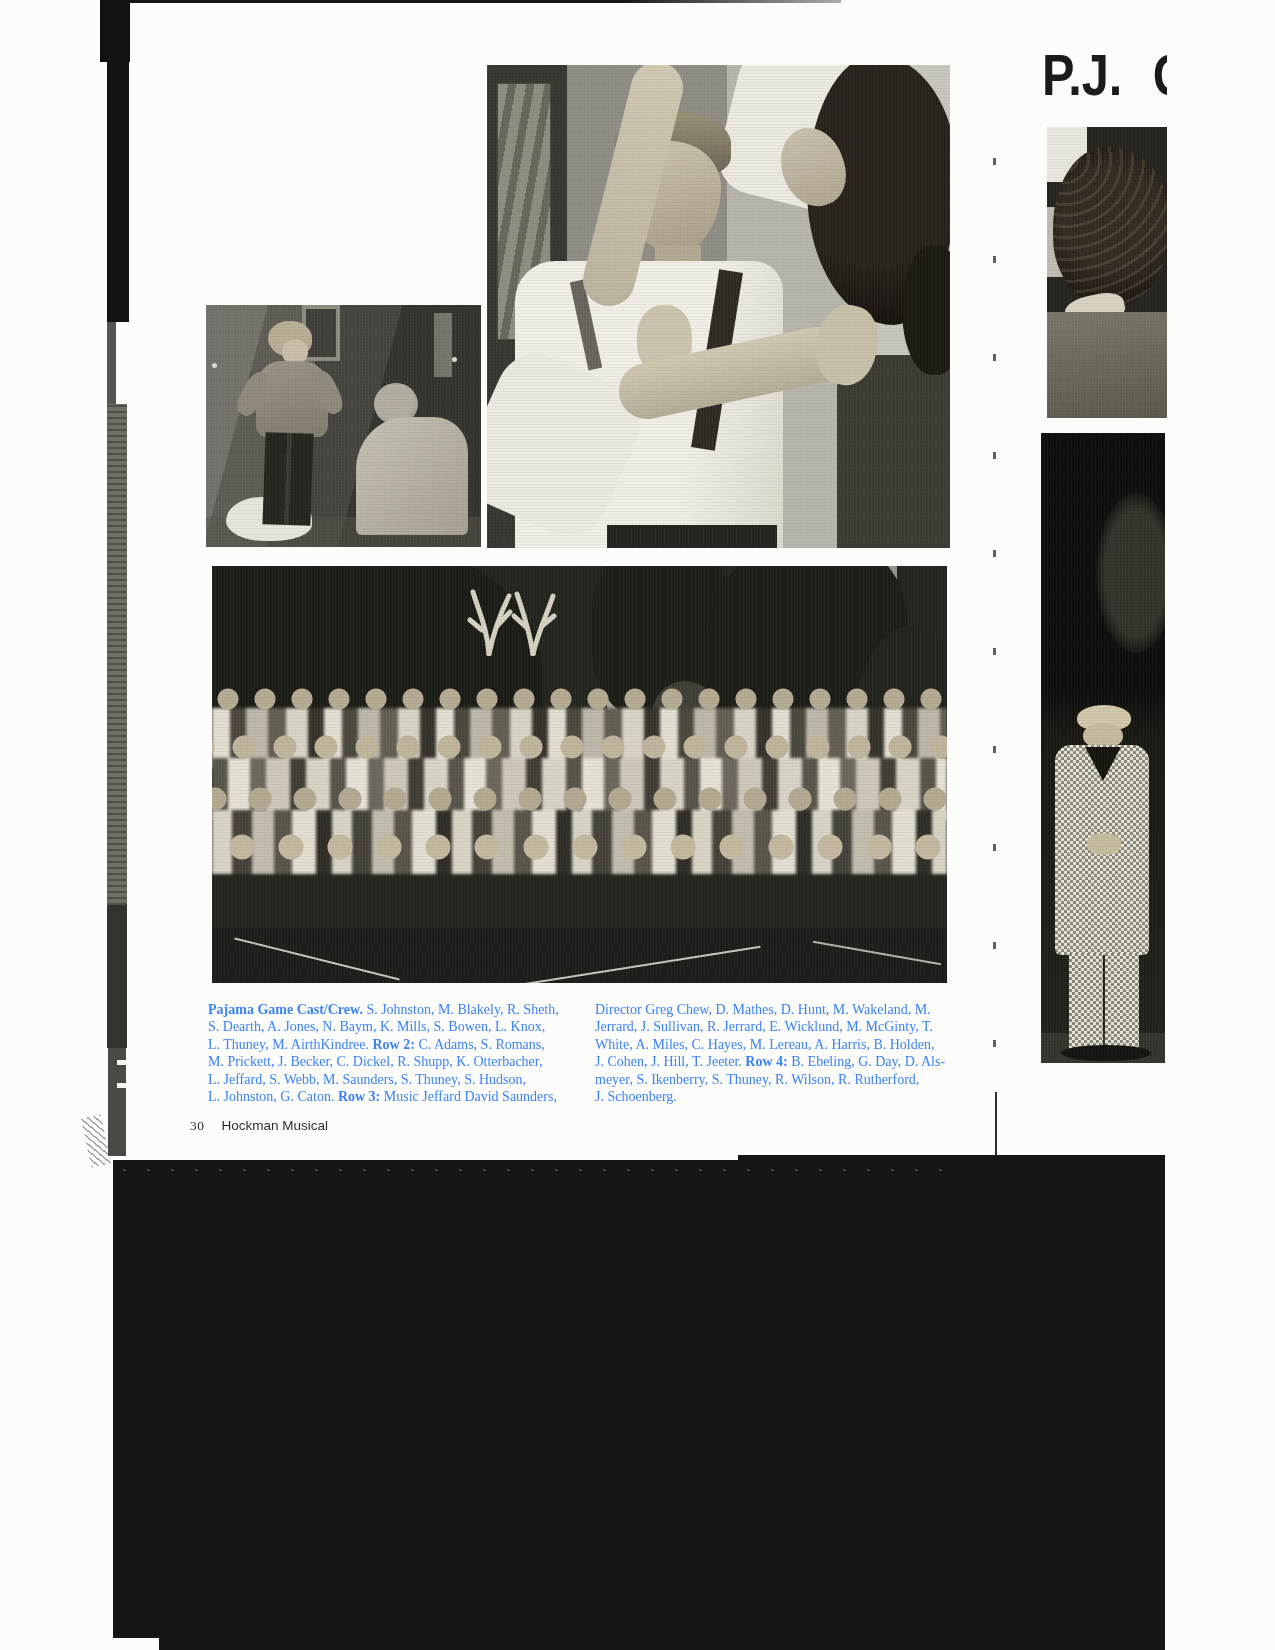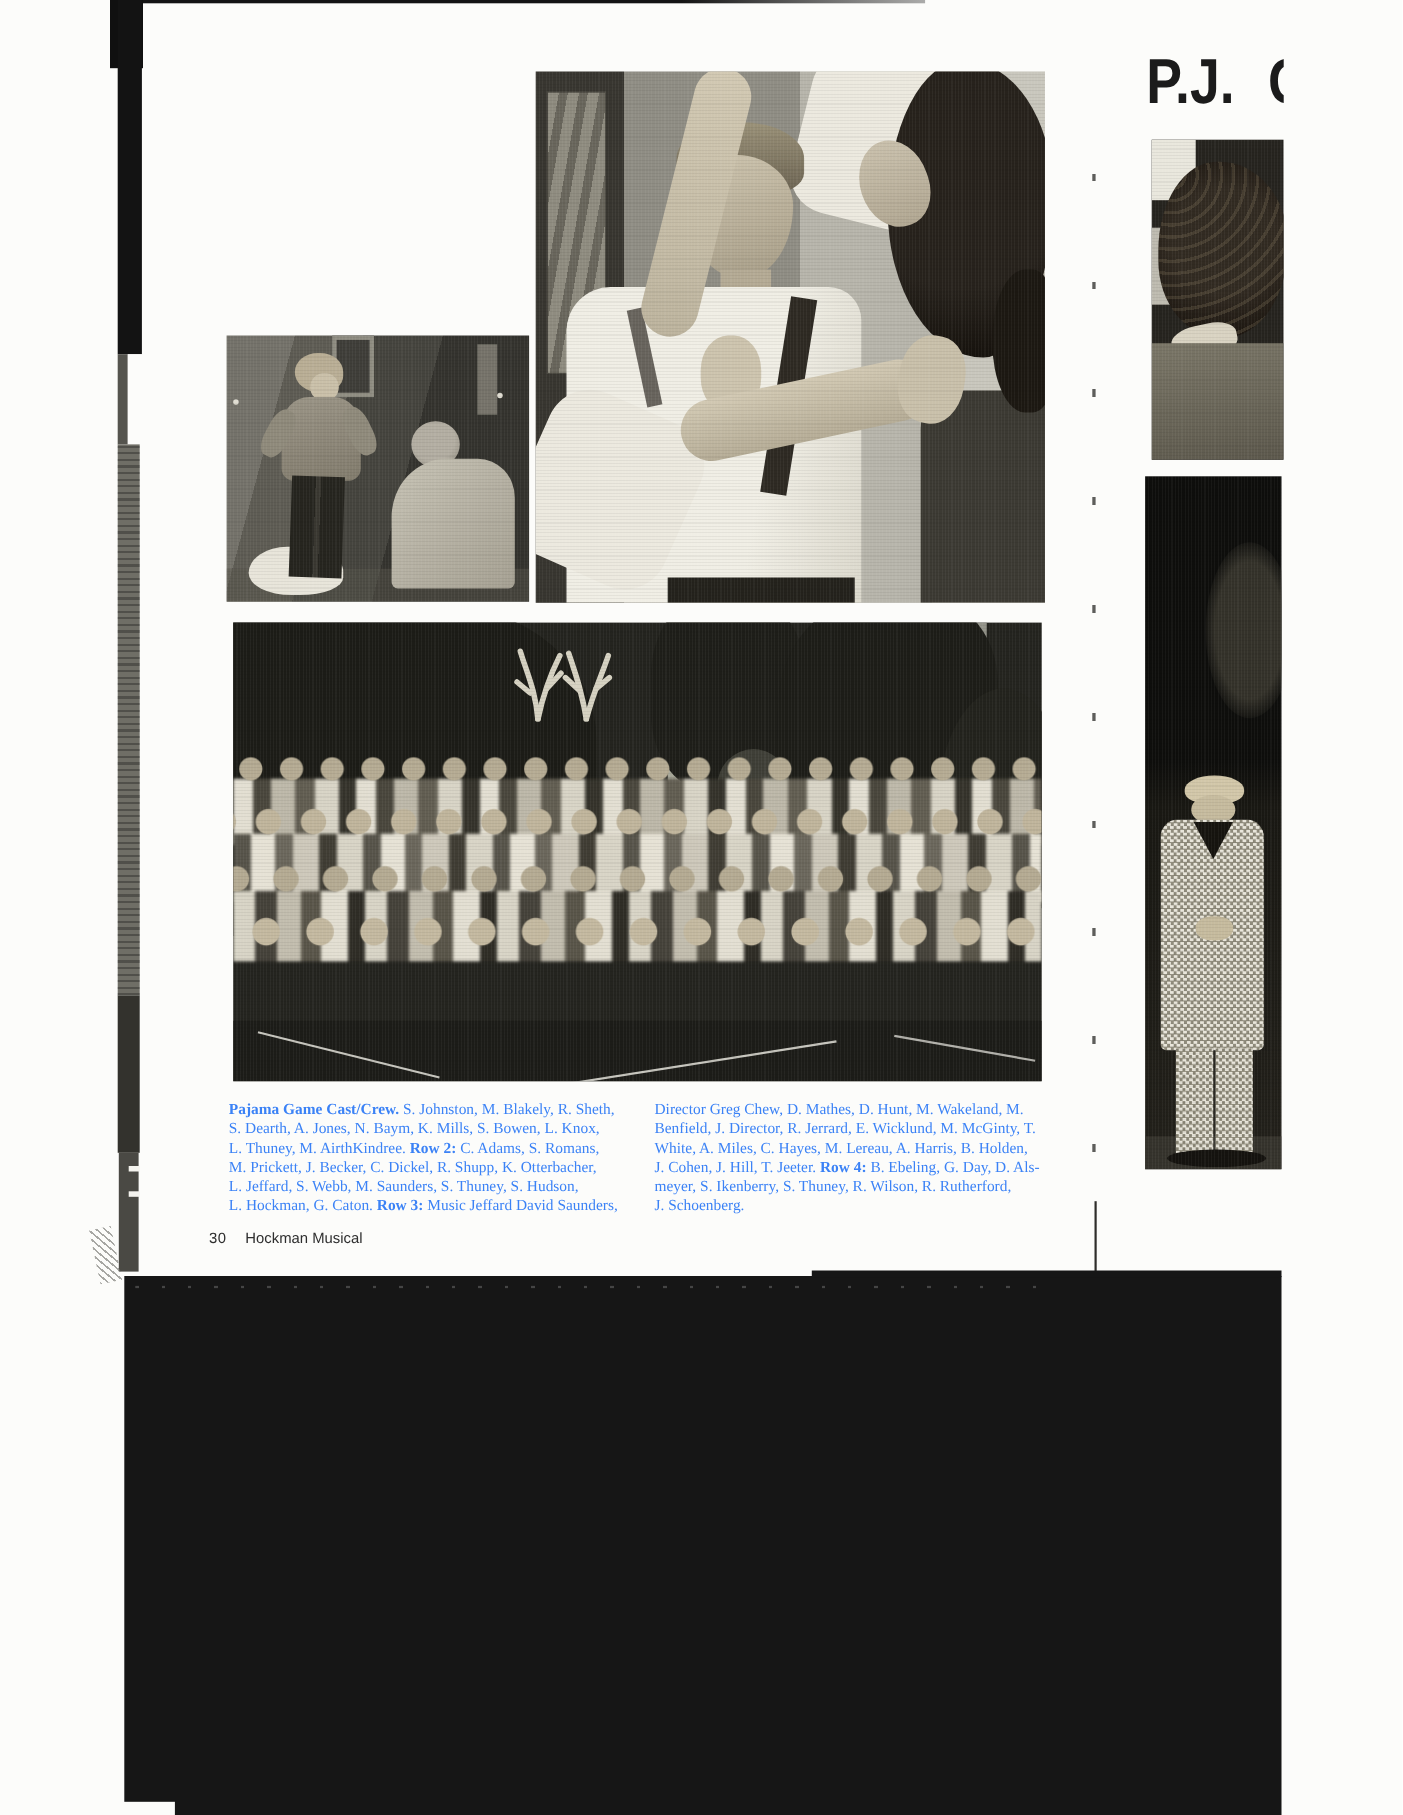--- a/index.html
+++ b/index.html
@@ -117,21 +117,21 @@
   .p3-tape2{left:290px;top:400px;width:260px;height:2px;background:rgba(242,241,233,.8);transform:rotate(-9deg);}
   .p3-tape3{left:600px;top:386px;width:130px;height:2px;background:rgba(242,241,233,.7);transform:rotate(10deg);}
 
   
   .cap-col{position:absolute;color:#3b82f6;font-size:14px;line-height:17.4px;font-family:Liberation Serif, serif;}
   .cap-line{white-space:nowrap;}
   .cap-line b{font-weight:bold;}
   .col1{left:208px;top:1001px;}
   .col2{left:595px;top:1001px;}
   .folio{position:absolute;left:190px;top:1118px;font-size:13.5px;color:#2e2e2e;}
-  .folio .num{letter-spacing:.5px;}
+  .folio .num{letter-spacing:.5px;font-family:Liberation Serif, serif;}
   .folio .sec{margin-left:17px;}
 
   
   .rp{position:absolute;left:995px;top:0;width:172px;height:1160px;overflow:hidden;}
   .pj{position:absolute;left:47px;top:46px;font-weight:bold;font-size:58px;line-height:1;
       letter-spacing:0;word-spacing:20px;color:#1b1b1b;white-space:nowrap;
       transform:scaleX(.84);transform-origin:left top;}
   .phA{left:52px;top:127px;width:120px;height:291px;background:#26241f;}
   .pa-c1{left:0;top:0;width:40px;height:55px;background:#e9e7dd;}
   .pa-c2{left:0;top:80px;width:22px;height:70px;background:#d9d6ca;opacity:.85;}
@@ -247,25 +247,25 @@
     <div class="a p3-tape2"></div>
     <div class="a p3-tape3"></div>
   </div>
 
   <div class="cap-col col1">
       <div class="cap-line"><b>Pajama Game Cast/Crew.</b><span> S. Johnston, M. Blakely, R. Sheth,</span></div>
       <div class="cap-line"><span>S. Dearth, A. Jones, N. Baym, K. Mills, S. Bowen, L. Knox,</span></div>
       <div class="cap-line"><span>L. Thuney, M. AirthKindree. </span><b>Row 2:</b><span> C. Adams, S. Romans,</span></div>
       <div class="cap-line"><span>M. Prickett, J. Becker, C. Dickel, R. Shupp, K. Otterbacher,</span></div>
       <div class="cap-line"><span>L. Jeffard, S. Webb, M. Saunders, S. Thuney, S. Hudson,</span></div>
-      <div class="cap-line"><span>L. Hockman, G. Caton. </span><b>Row 3:</b><span> Music Jeffard David Saunders,</span></div>
+      <div class="cap-line"><span>L. Johnston, G. Caton. </span><b>Row 3:</b><span> Music Jeffard David Saunders,</span></div>
     </div>
   <div class="cap-col col2">
       <div class="cap-line"><span>Director Greg Chew, D. Mathes, D. Hunt, M. Wakeland, M.</span></div>
-      <div class="cap-line"><span>Benfield, J. Director, R. Jerrard, E. Wicklund, M. McGinty, T.</span></div>
+      <div class="cap-line"><span>Jerrard, J. Sullivan, R. Jerrard, E. Wicklund, M. McGinty, T.</span></div>
       <div class="cap-line"><span>White, A. Miles, C. Hayes, M. Lereau, A. Harris, B. Holden,</span></div>
       <div class="cap-line"><span>J. Cohen, J. Hill, T. Jeeter. </span><b>Row 4:</b><span> B. Ebeling, G. Day, D. Als-</span></div>
       <div class="cap-line"><span>meyer, S. Ikenberry, S. Thuney, R. Wilson, R. Rutherford,</span></div>
       <div class="cap-line"><span>J. Schoenberg.</span></div>
     </div>
 
   <div class="folio">
     <span class="num">30</span><span class="sec">Hockman Musical</span>
   </div>
 

